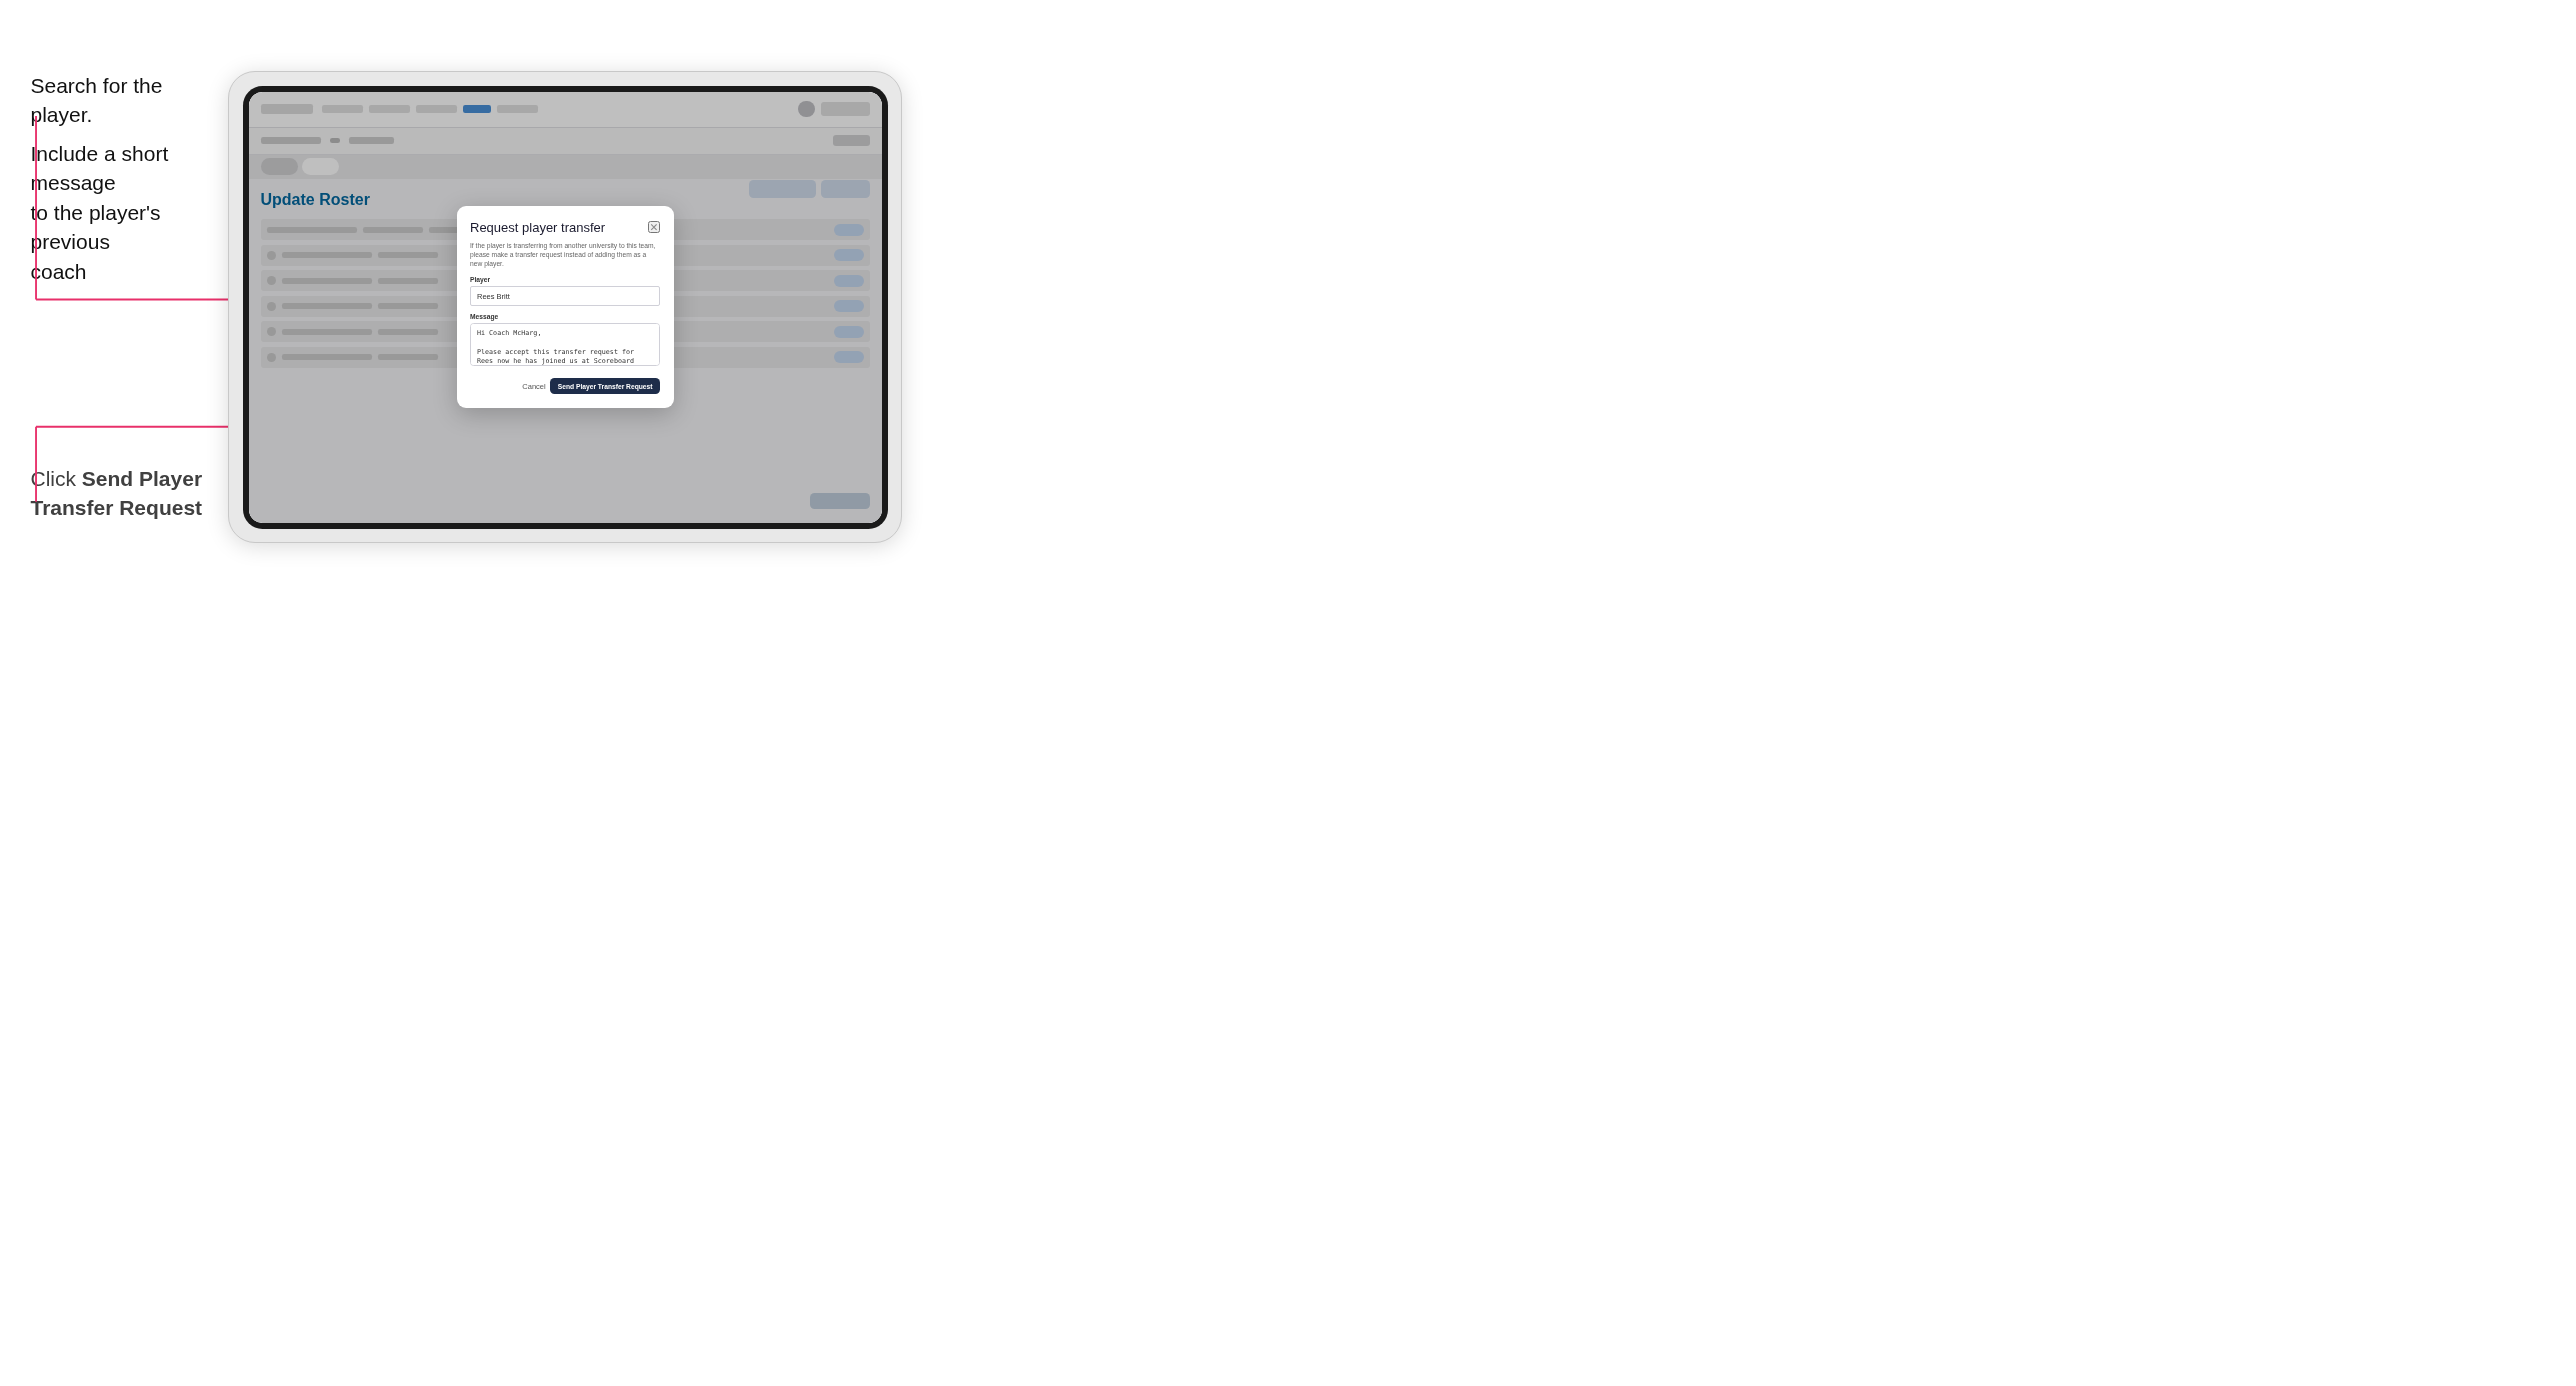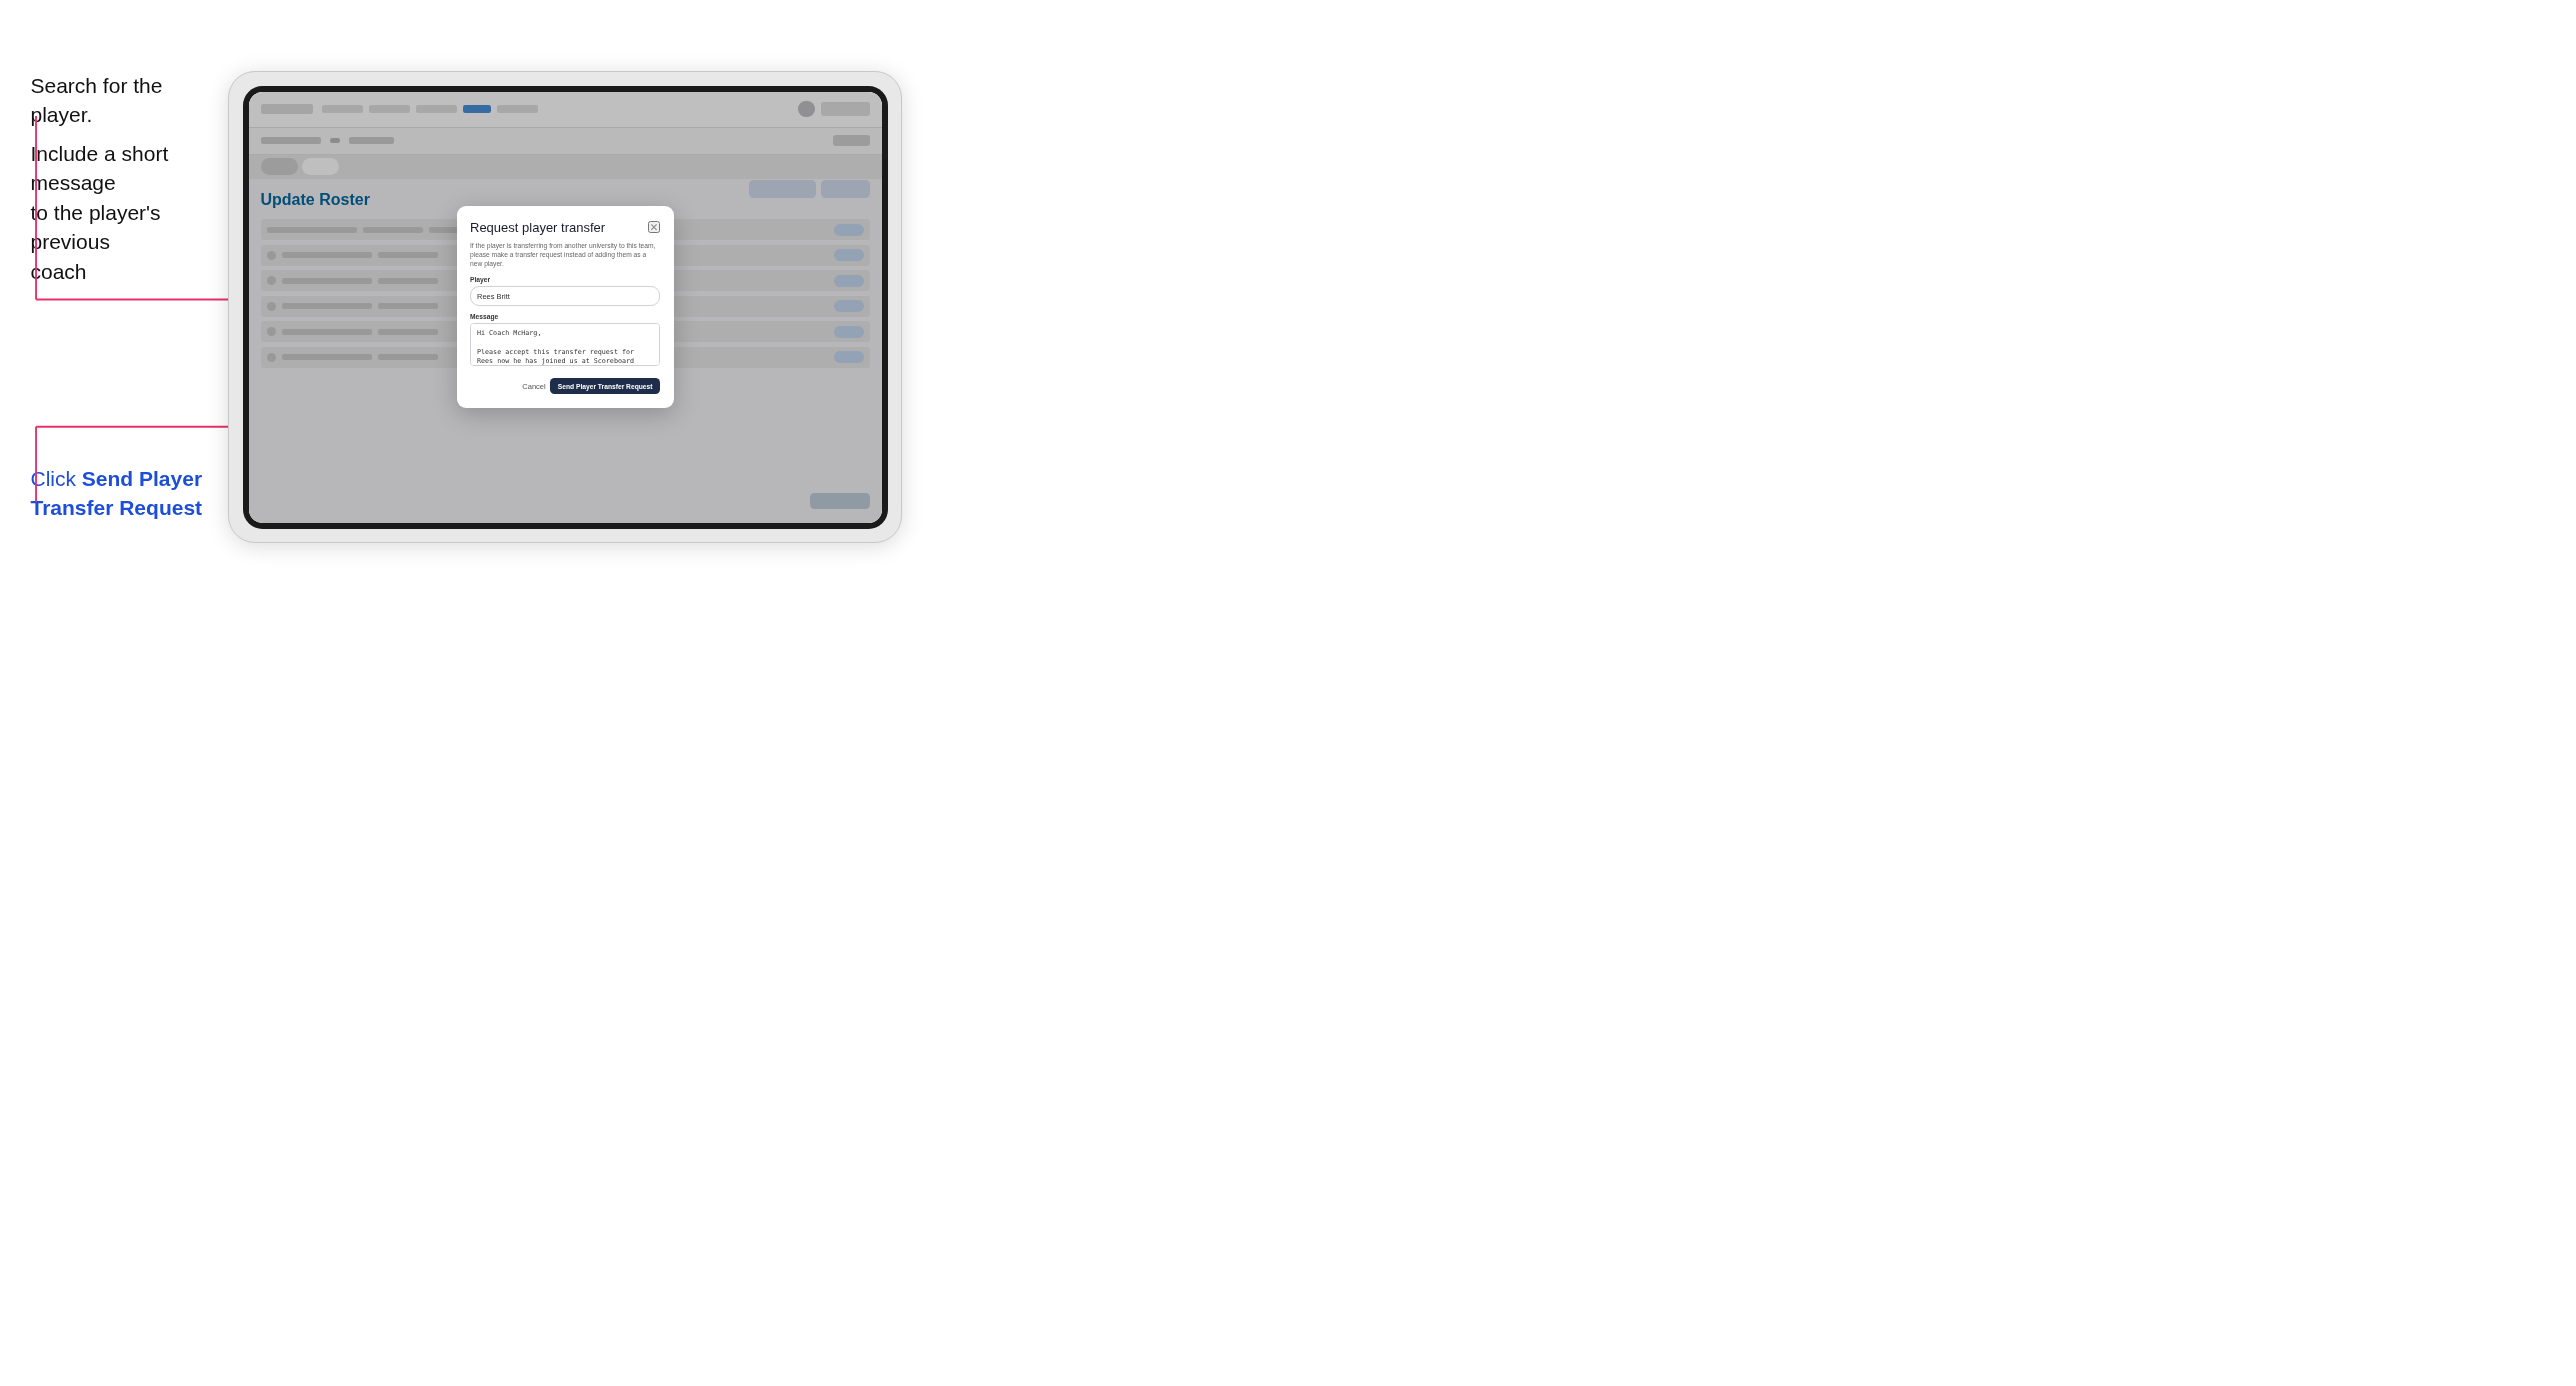--- a/index.html
+++ b/index.html
@@ -38,21 +38,21 @@
       color: #111;
       line-height: 1.4;
       width: 202px;
     }
 
     .annotation-click {
       position: absolute;
       left: 22.5px;
       top: 464px;
       font-size: 21px;
-      color: #1d4ed8;
+      color: #404040;
       line-height: 1.4;
       width: 202px;
     }
     .annotation-click strong {
       font-weight: 800;
     }
 
     
     .arrow-svg {
       position: absolute;
@@ -336,21 +336,21 @@
       font-size: 6.7px;
       font-weight: 600;
       color: #333;
       margin-bottom: 3px;
     }
 
     .modal-input {
       width: 100%;
       height: 19.5px;
       border: 0.7px solid #d0d0d8;
-      border-radius: 9px;
+      border-radius: 2px;
       padding: 0 6px;
       font-size: 7.5px;
       color: #333;
       margin-bottom: 7.5px;
       background: #fff;
       outline: none;
     }
 
     .modal-textarea {
       width: 100%;

